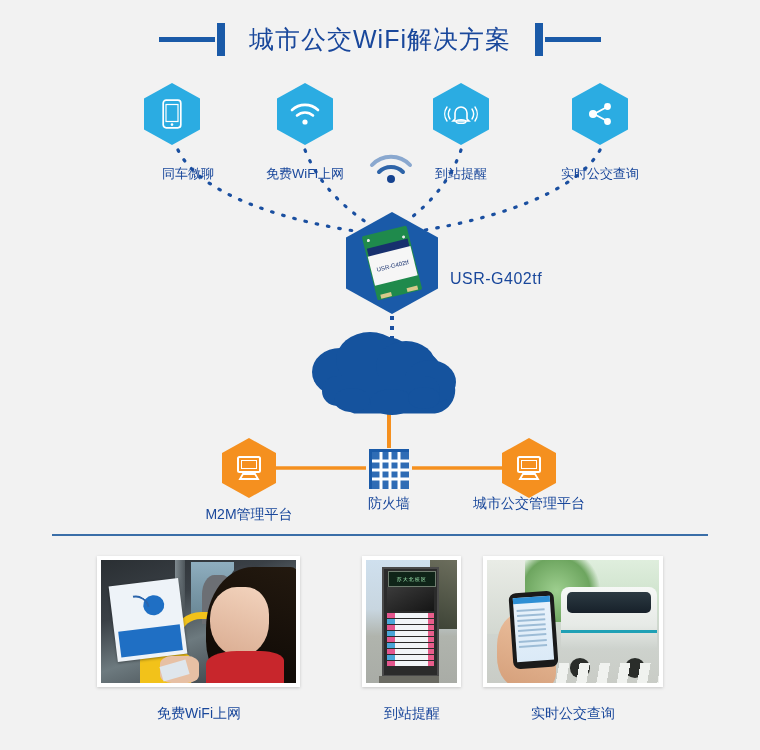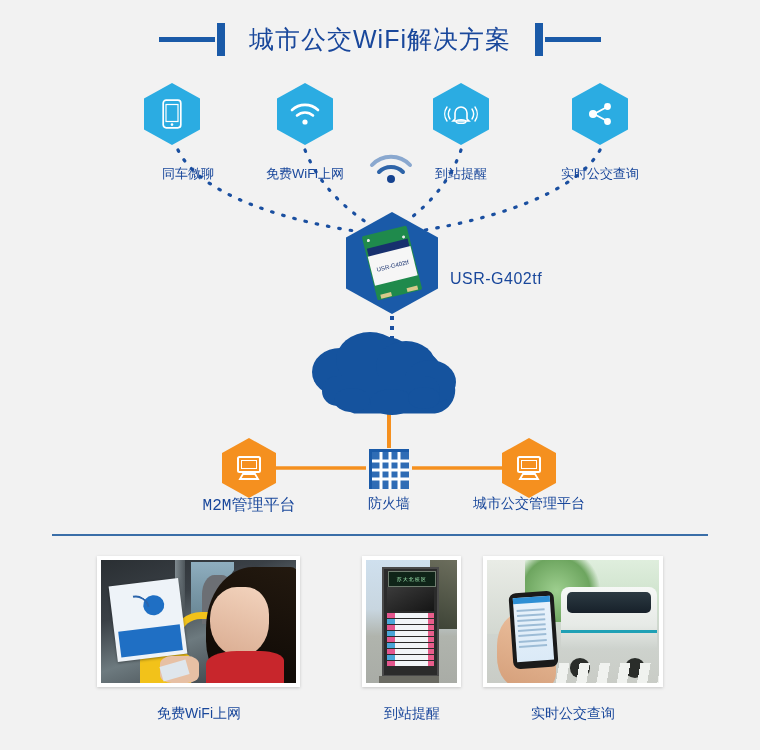--- a/index.html
+++ b/index.html
@@ -450,21 +450,21 @@
     <g stroke="#ffffff" stroke-width="3">
       <line x1="6" y1="15" x2="43" y2="15"></line>
       <line x1="6" y1="24" x2="43" y2="24"></line>
       <line x1="6" y1="33" x2="43" y2="33"></line>
       <line x1="15" y1="6" x2="15" y2="43"></line>
       <line x1="24" y1="6" x2="24" y2="43"></line>
       <line x1="33" y1="6" x2="33" y2="43"></line>
     </g>
   </svg>
 
-  <div class="lbl" style="left:173px; top:495px; width:152px; font-size:16px;font-family:Liberation Mono, monospace;">M2M管理平台</div>
+  <div class="lbl" style="left:173px; top:506px; width:152px; font-size:14px;">M2M管理平台</div>
   <div class="lbl" style="left:313px; top:495px; width:152px; font-size:14px;">防火墙</div>
   <div class="lbl" style="left:453px; top:495px; width:152px; font-size:14px;">城市公交管理平台</div>
 
   <div class="divider"></div>
 
   <div class="photo" style="left:97px; top:556px; width:203px; height:131px;">
     <div class="inner">
       <div class="p1-bg"></div>
       <div class="p1-win"></div>
       <div class="p1-pole"></div>

